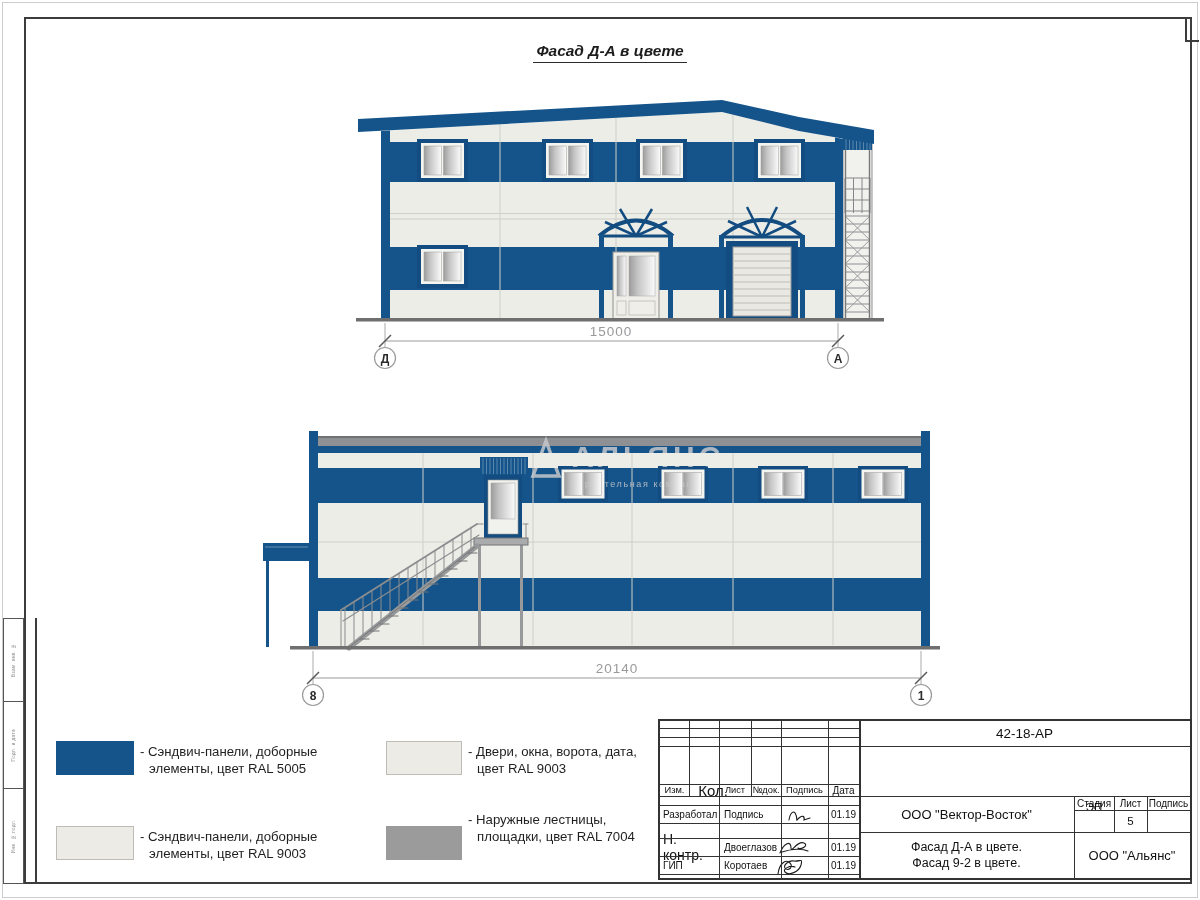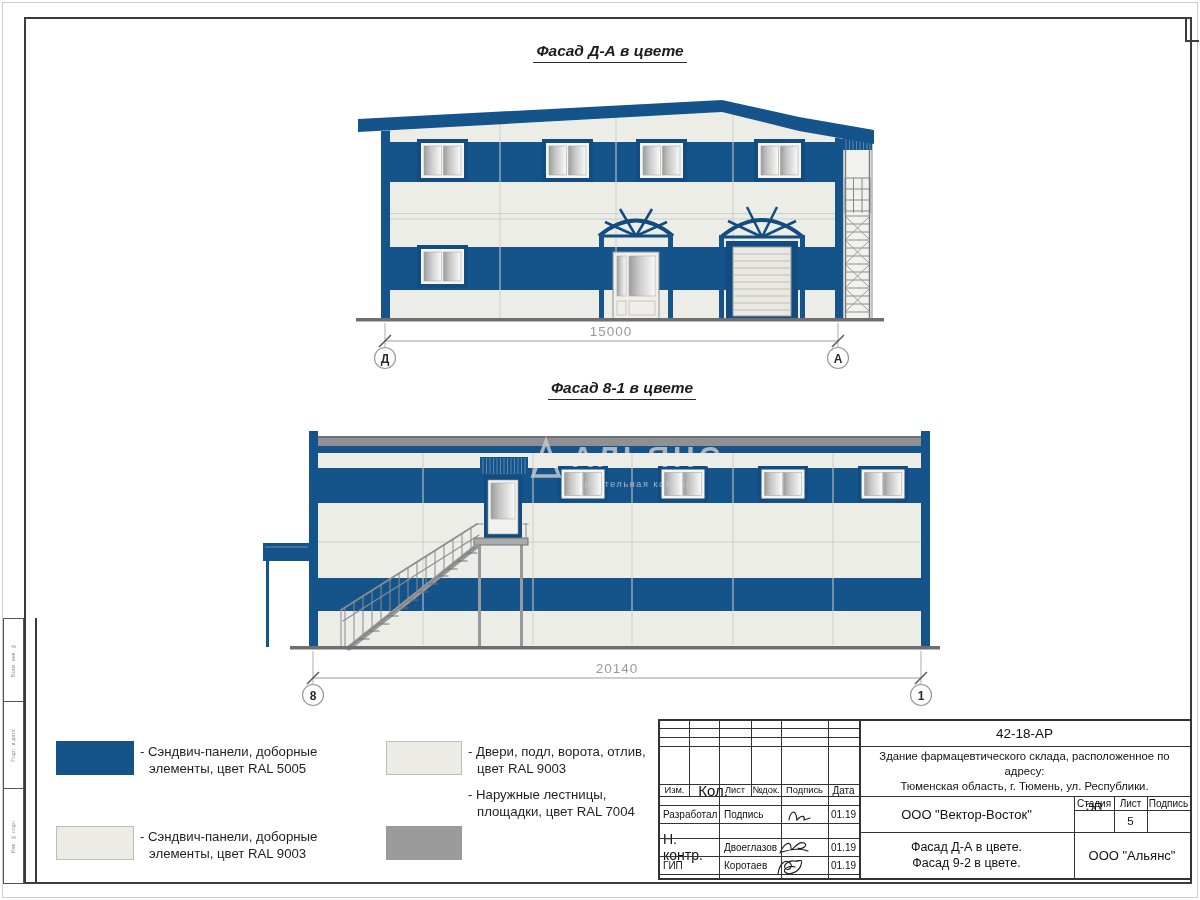--- a/index.html
+++ b/index.html
@@ -213,53 +213,46 @@
       </div>
     <div class="side-div" style="top:169px"></div>
     <div class="side-cell" style="top:170px;height:94px">
         <span>Инв. № подл.</span>
       </div>
   </div>
 
   <div class="dwg-title" style="left:460px;top:42px;width:300px">
     <span>Фасад Д-А в цвете</span>
   </div>
-  <div class="dwg-title" style="left:472px;top:379px;width:300px">
-    <span>Фасад 8-1 в цвете</span>
-  </div>
 
   <div>
     <div class="legend-swatch" style="left: 56px; top: 741px; width: 78px; height: 34px; background: rgb(21, 84, 138); border: 1px solid rgb(21, 84, 138);"></div>
     <div class="legend-text" style="left:140px;top:744px">
       <div>- Сэндвич-панели, доборные</div>
       <div class="l2">элементы, цвет RAL 5005</div>
     </div>
     <div class="legend-swatch" style="left: 386px; top: 741px; width: 76px; height: 34px; background: rgb(236, 235, 229); border: 1px solid rgb(189, 189, 181);"></div>
     <div class="legend-text" style="left:468px;top:744px">
-      <div>- Двери, подл, ворота, отлив,</div>
+      <div>- Двери, окна, ворота, дата,</div>
       <div class="l2">цвет RAL 9003</div>
     </div>
     <div class="legend-swatch" style="left: 56px; top: 826px; width: 78px; height: 34px; background: rgb(236, 235, 229); border: 1px solid rgb(189, 189, 181);"></div>
     <div class="legend-text" style="left:140px;top:829px">
       <div>- Сэндвич-панели, доборные</div>
       <div class="l2">элементы, цвет RAL 9003</div>
     </div>
     <div class="legend-swatch" style="left: 386px; top: 826px; width: 76px; height: 34px; background: rgb(155, 155, 155); border: 1px solid rgb(155, 155, 155);"></div>
-    <div class="legend-text" style="left:468px;top:787px">
+    <div class="legend-text" style="left:468px;top:812px">
       <div>- Наружные лестницы,</div>
       <div class="l2">площадки, цвет RAL 7004</div>
     </div>
   </div>
 
   <div class="stamp" id="stamp">
     <div class="cell c-center" style="left:199px;top:0;width:331px;height:25px;font-size:13.5px">42-18-АР</div>
-    <div class="cell c-center" style="left:199px;top:25px;width:331px;height:50px;font-size:11.3px;line-height:15px;flex-direction:column;justify-content:center">
-      <div>Здание фармацевтического склада, расположенное по адресу:</div>
-      <div>Тюменская область, г. Тюмень, ул. Республики.</div>
-    </div>
     <div class="cell c-center" style="left:199px;top:75px;width:215px;height:36px;font-size:13px">ООО "Вектор-Восток"</div>
     <div class="cell c-center" style="left:414px;top:75px;width:40px;height:14px;font-size:10px">Стадия</div>
     <div class="cell c-center" style="left:454px;top:75px;width:33px;height:14px;font-size:10px">Лист</div>
     <div class="cell c-center" style="left:487px;top:75px;width:43px;height:14px;font-size:10px">Подпись</div>
     <div class="cell c-center" style="left:414px;top:75px;width:40px;height:22px;font-size:11.5px">ЭП</div>
     <div class="cell c-center" style="left:454px;top:89px;width:33px;height:22px;font-size:11.5px">5</div>
     <div class="cell c-center" style="left:487px;top:89px;width:43px;height:22px;font-size:11.5px"></div>
     <div class="cell c-center" style="left:199px;top:111px;width:215px;height:46px;font-size:12.5px;line-height:16px;flex-direction:column;justify-content:center">
       <div>Фасад Д-А в цвете.</div>
       <div>Фасад 9-2 в цвете.</div>

